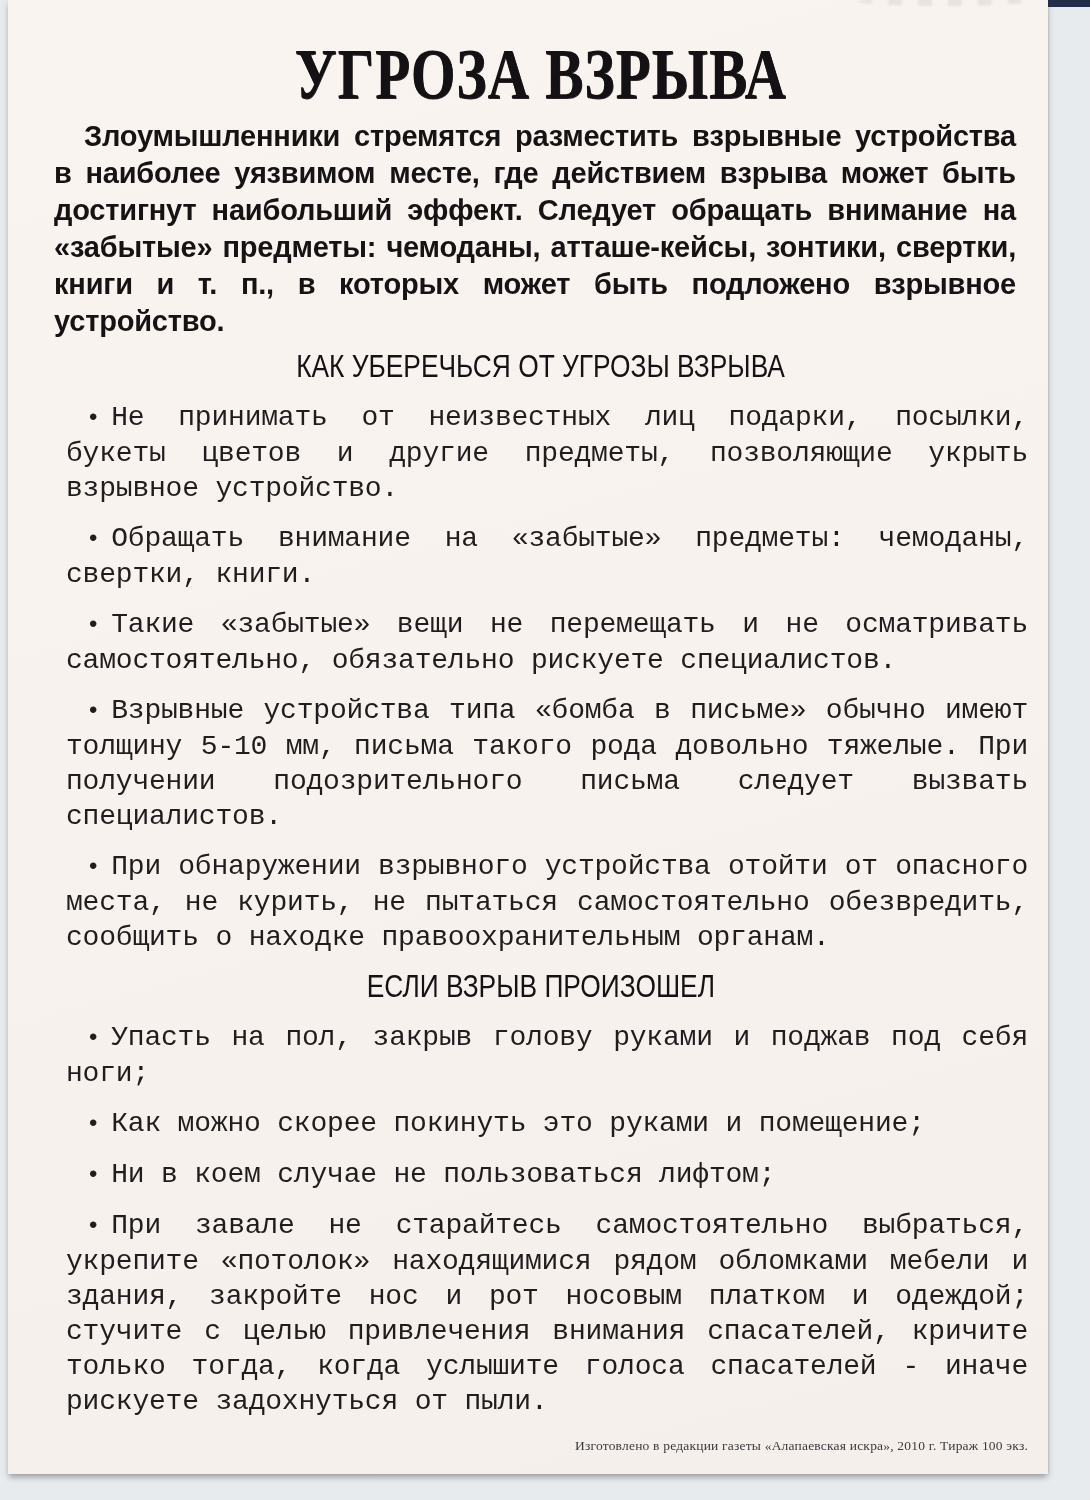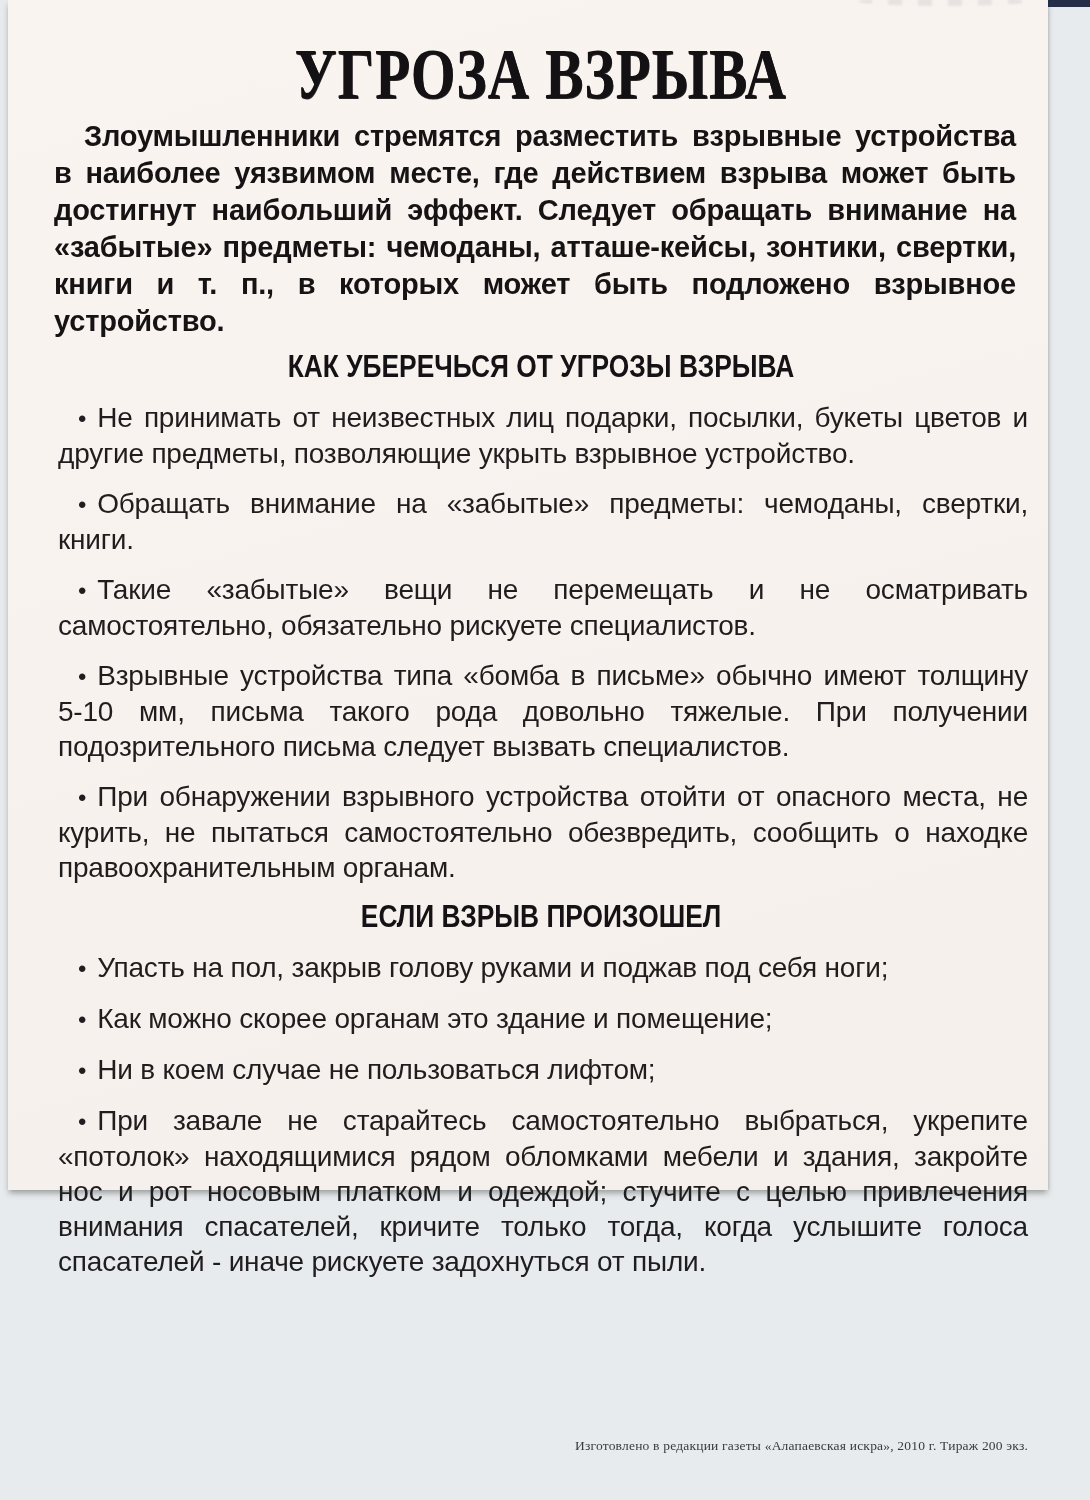--- a/index.html
+++ b/index.html
@@ -17,21 +17,21 @@
   .scan {
     position: absolute;
     inset: 0;
   }
   
   .paper {
     position: absolute;
     left: 8px;
     top: 0;
     width: 1040px;
-    height: 1190px;
+    height: 1474px;
     background: linear-gradient(165deg, #faf4f1 0%, #f8f2ef 50%, #f5efeb 100%);
     box-shadow: 0 4px 6px -1px rgba(60,60,55,0.45), 2px 0 2px -1px rgba(120,120,115,0.18);
   }
   
   .smudge {
     position: absolute;
     left: 850px;
     top: -3px;
     width: 170px;
     height: 9px;
@@ -81,37 +81,38 @@
     line-height: 37px;
     text-align: justify;
     text-indent: 30px;
     letter-spacing: -0.2px;
     color: #161314;
   }
   .sec-heading {
     margin: 10px 0 16px 0;
     text-align: center;
     font-size: 31px;
-    font-weight: bold;
+    font-weight: normal;
     line-height: 34px;
     color: #141214;
   }
   .sec-heading .cx85 {
     display: inline-block;
     transform: scaleX(0.85);
     transform-origin: 50% 50%;
   }
   .bullet {
-    margin: 0 0 15px 4px;
+    margin: 0 0 15px 12px;
     font-size: 28px;
     line-height: 35px;
     text-align: justify;
     text-indent: 20px;
     letter-spacing: -0.2px;
     color: #201d1e;
+    font-family: Liberation Mono, monospace;
   }
   .dot {
     margin-right: 11px;
     font-size: 24px;
   }
   .footer {
     position: absolute;
     right: 20px;
     top: 1438px;
     font-family: "Liberation Serif", serif;
@@ -142,26 +143,26 @@
       <p class="bullet"><span class="dot">•</span><span>Такие «забытые» вещи не перемещать и не осматривать самостоятельно, обязательно рискуете специалистов.</span></p>
 
       <p class="bullet"><span class="dot">•</span><span>Взрывные устройства типа «бомба в письме» обычно имеют толщину 5-10 мм, письма такого рода довольно тяжелые. При получении подозрительного письма следует вызвать специалистов.</span></p>
 
       <p class="bullet"><span class="dot">•</span><span>При обнаружении взрывного устройства отойти от опасного места, не курить, не пытаться самостоятельно обезвредить, сообщить о находке правоохранительным органам.</span></p>
 
       <h2 class="sec-heading"><span class="cx85">ЕСЛИ ВЗРЫВ ПРОИЗОШЕЛ</span></h2>
 
       <p class="bullet"><span class="dot">•</span><span>Упасть на пол, закрыв голову руками и поджав под себя ноги;</span></p>
 
-      <p class="bullet"><span class="dot">•</span><span>Как можно скорее органам это здание и помещение;</span></p>
+      <p class="bullet"><span class="dot">•</span><span>Как можно скорее покинуть это руками и помещение;</span></p>
 
       <p class="bullet"><span class="dot">•</span><span>Ни в коем случае не пользоваться лифтом;</span></p>
 
 
       <p class="bullet"><span class="dot">•</span><span>При завале не старайтесь самостоятельно выбраться, укрепите «потолок» находящимися рядом обломками мебели и здания, закройте нос и рот носовым платком и одеждой; стучите с целью привлечения внимания спасателей, кричите только тогда, когда услышите голоса спасателей - иначе рискуете задохнуться от пыли.</span></p>
 
     </div>
 
-    <div class="footer">Изготовлено в редакции газеты «Алапаевская искра», 2010 г. Тираж 200 экз.</div>
+    <div class="footer">Изготовлено в редакции газеты «Алапаевская искра», 2010 г. Тираж 100 экз.</div>
   </div>
 
   <div class="corner-mark"></div>
 </div>
 
 </body></html>

